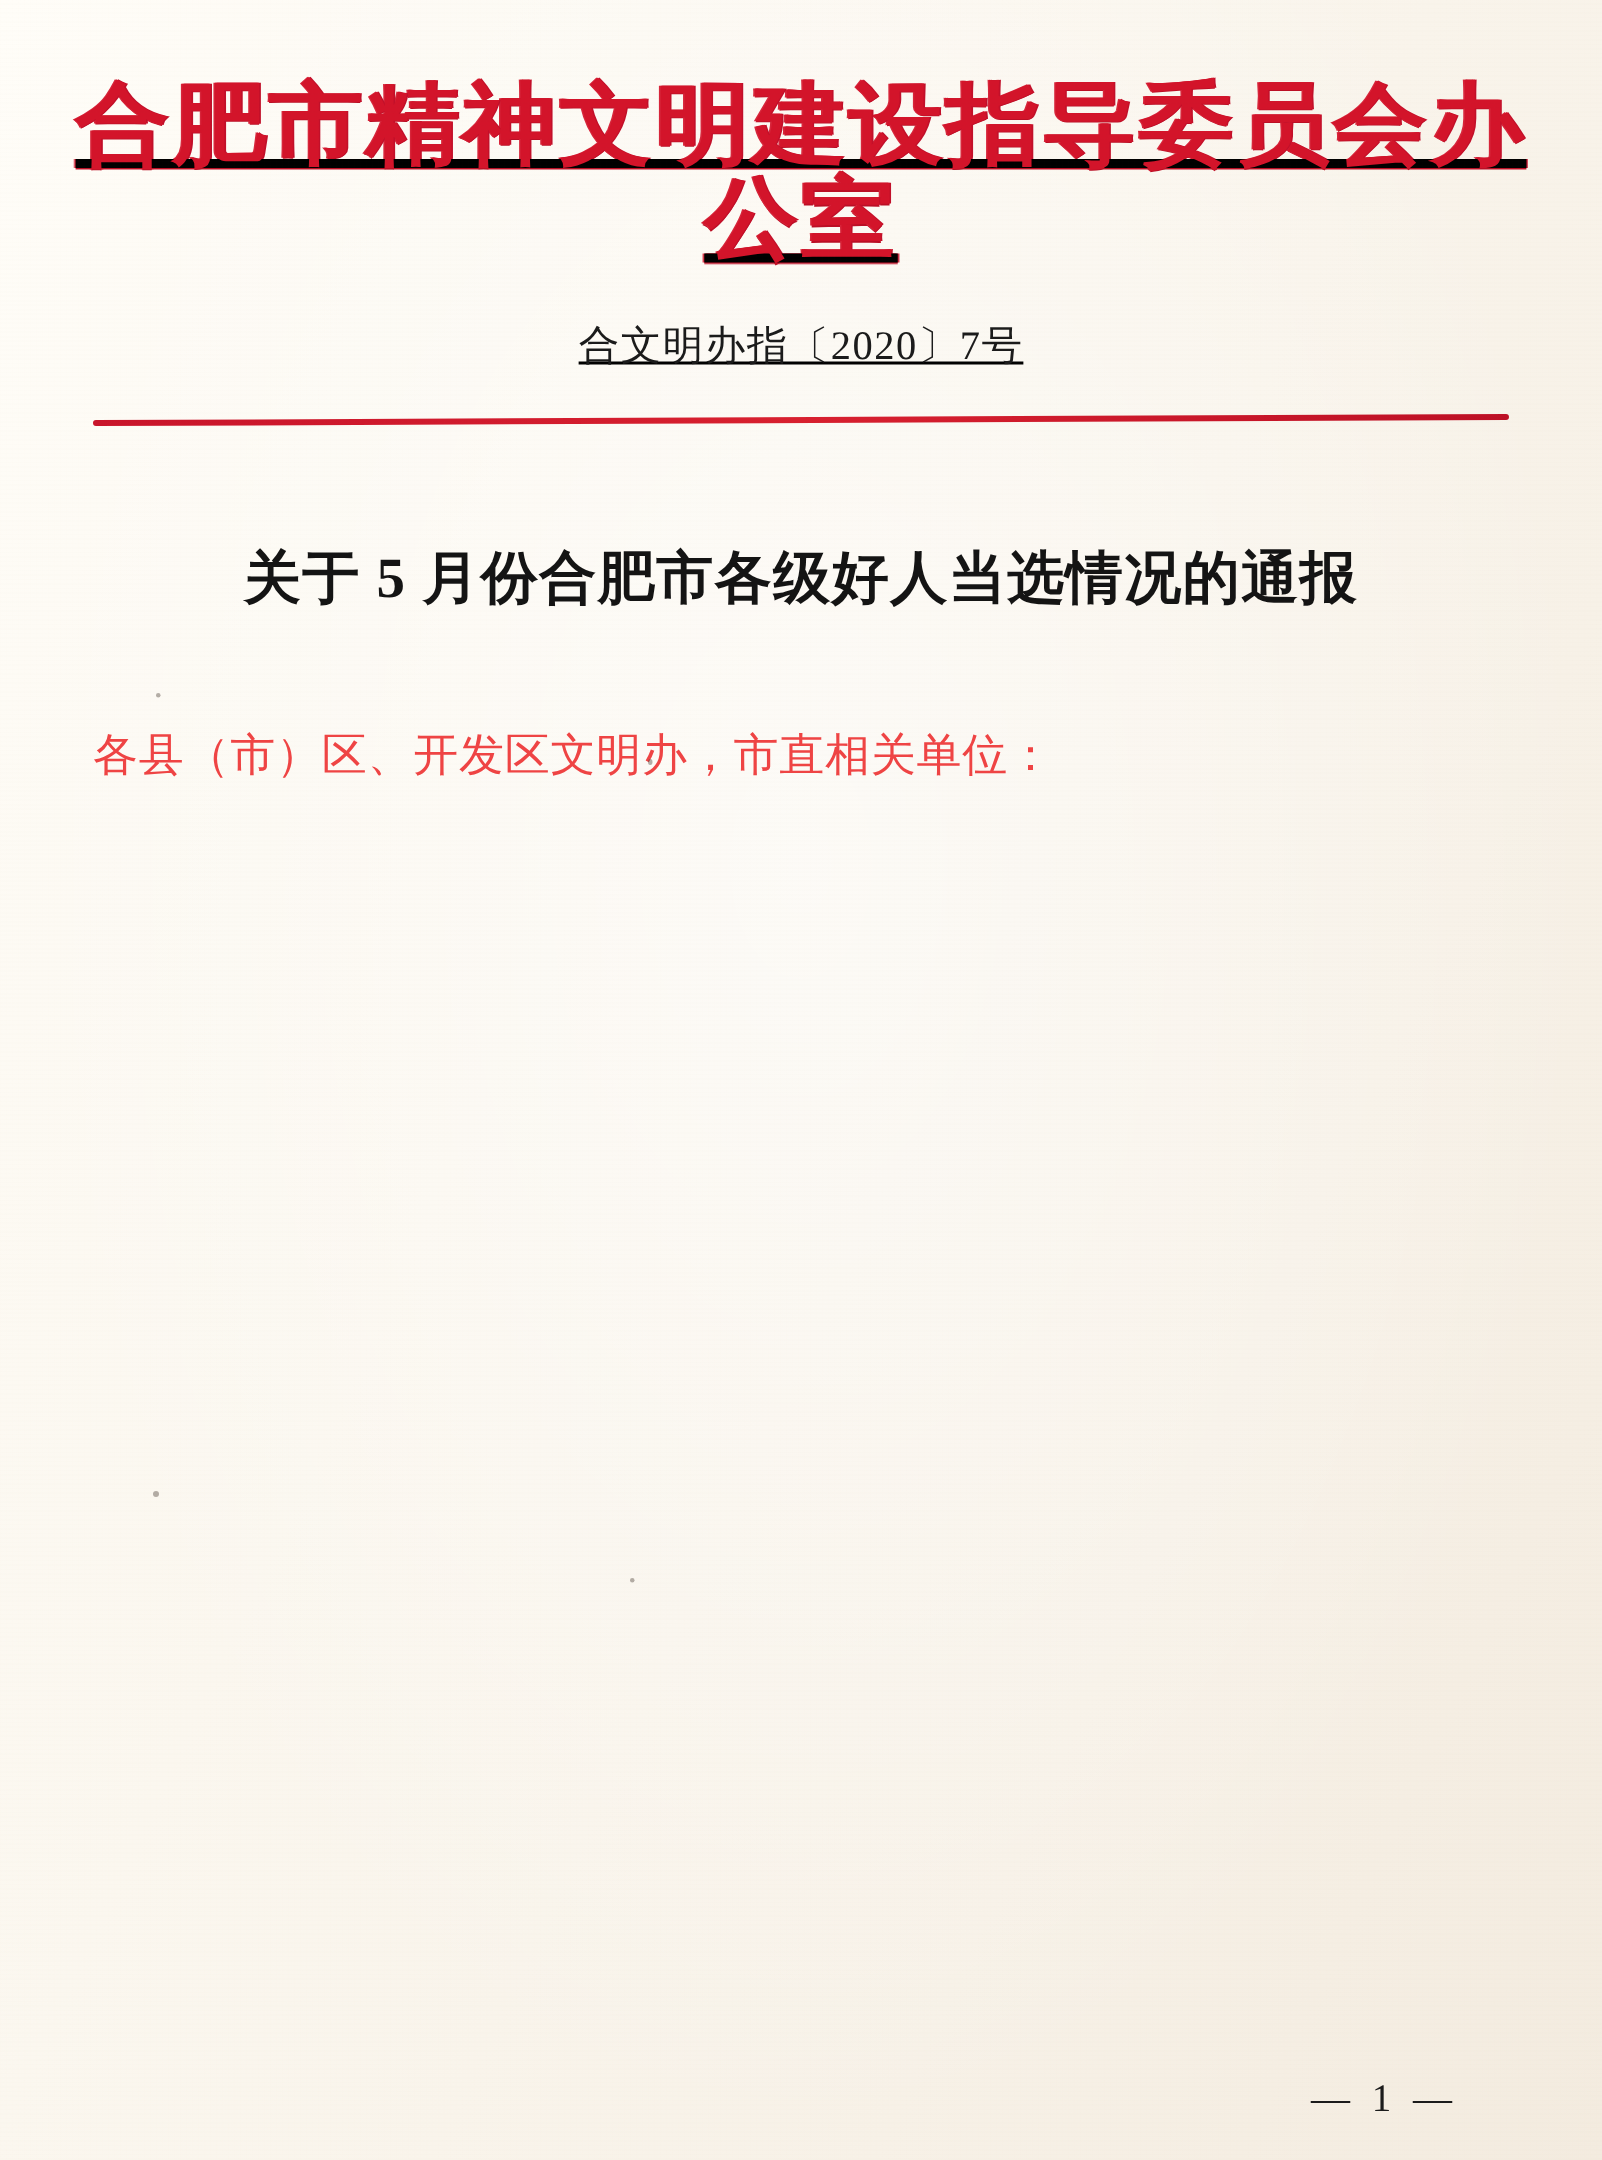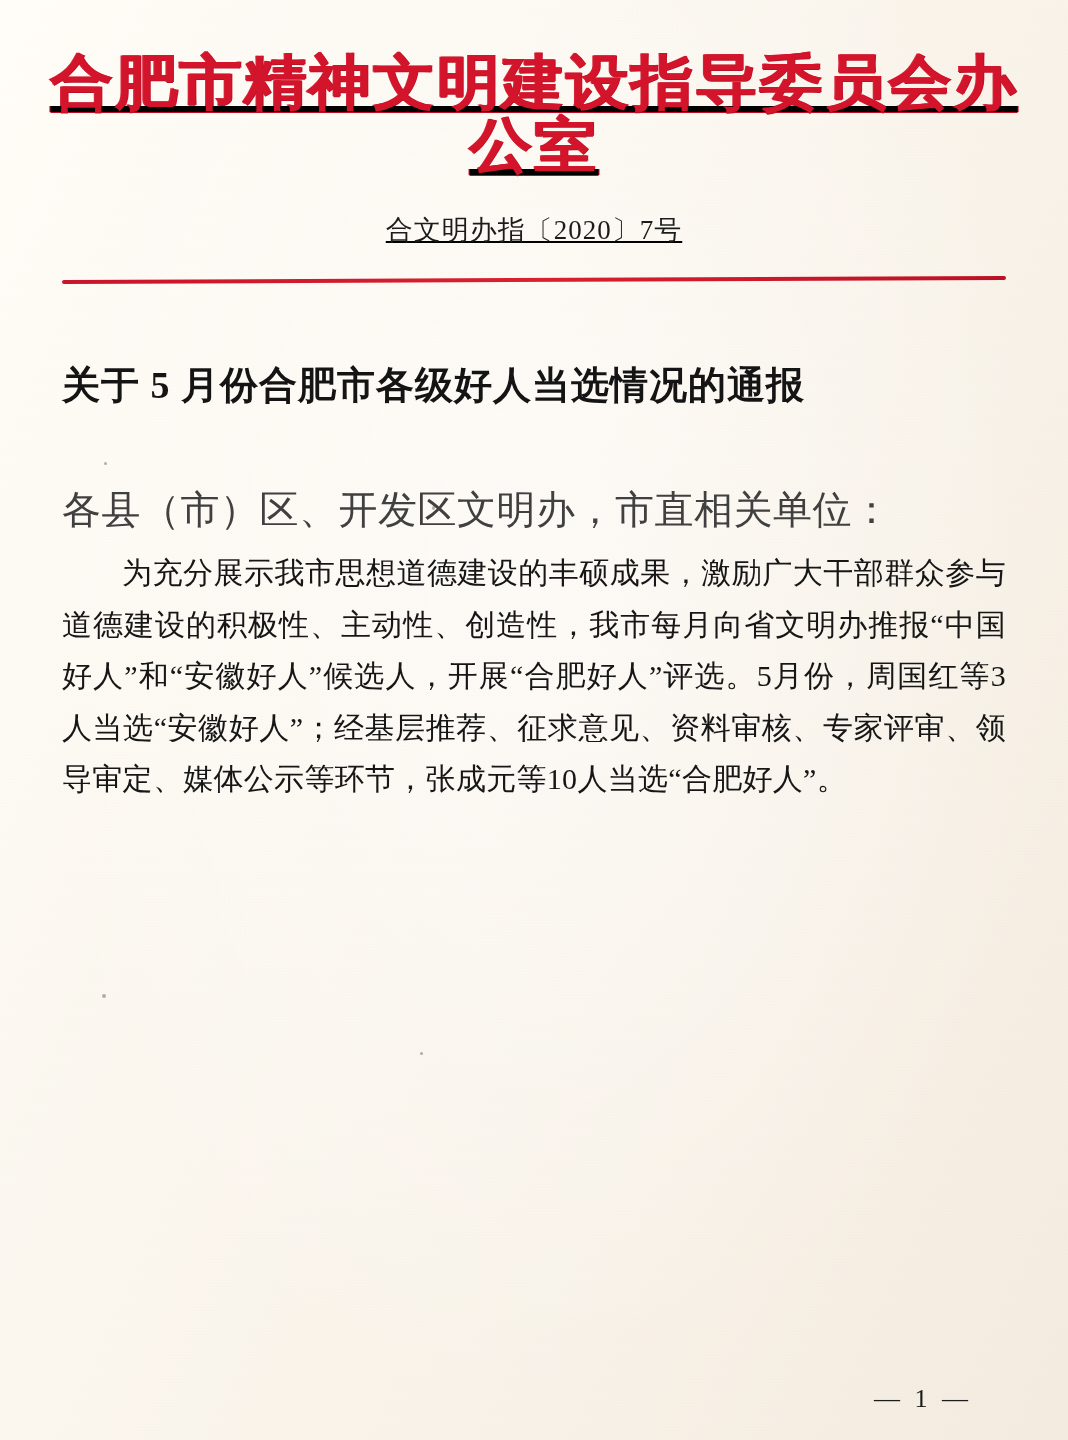--- a/index.html
+++ b/index.html
@@ -68,32 +68,32 @@
     margin-top: 30px;
     height: 4px;
     background: linear-gradient(90deg, #c9152b 0%, #d8202f 50%, #bd1025 100%);
     border-radius: 2px;
     transform: rotate(-0.25deg);
   }
 
   
   .doc-title {
     margin-top: 78px;
-    text-align: left;
+    text-align: center;
     font-size: 38px;
     font-weight: 700;
     color: #141414;
     letter-spacing: 1px;
   }
 
   
   .salutation {
     margin-top: 72px;
-    font-size: 39px;
-    color: #404040;
+    font-size: 30px;
+    color: #ef4444;
     letter-spacing: .5px;
   }
   .body-para {
     margin-top: 10px;
     font-size: 30px;
     line-height: 1.72;
     color: #161616;
     text-align: justify;
     text-justify: inter-ideograph;
     text-indent: 2em;
@@ -126,21 +126,20 @@
     <div class="doc-number">合文明办指〔2020〕7号</div>
   </div>
 
   <div class="red-rule"></div>
 
   <h1 class="doc-title">关于 5 月份合肥市各级好人当选情况的通报</h1>
 
   <div class="salutation">各县（市）区、开发区文明办，市直相关单位：</div>
 
 
-  <p class="body-para">为充分展示我市思想道德建设的丰硕成果，激励广大干部群众参与道德建设的积极性、主动性、创造性，我市每月向省文明办推报“中国好人”和“安徽好人”候选人，开展“合肥好人”评选。5月份，周国红等3人当选“安徽好人”；经基层推荐、征求意见、资料审核、专家评审、领导审定、媒体公示等环节，张成元等10人当选“合肥好人”。</p>
 
 
   <div class="page-number">— 1 —</div>
 </div>
 
 <div class="grain"></div>
 <div class="speck" style="left:104px; top:462px; width:3px; height:3px;"></div>
 <div class="speck" style="left:432px; top:506px; width:3px; height:4px;"></div>
 <div class="speck" style="left:102px; top:994px; width:4px; height:4px;"></div>
 <div class="speck" style="left:420px; top:1052px; width:3px; height:3px;"></div>

